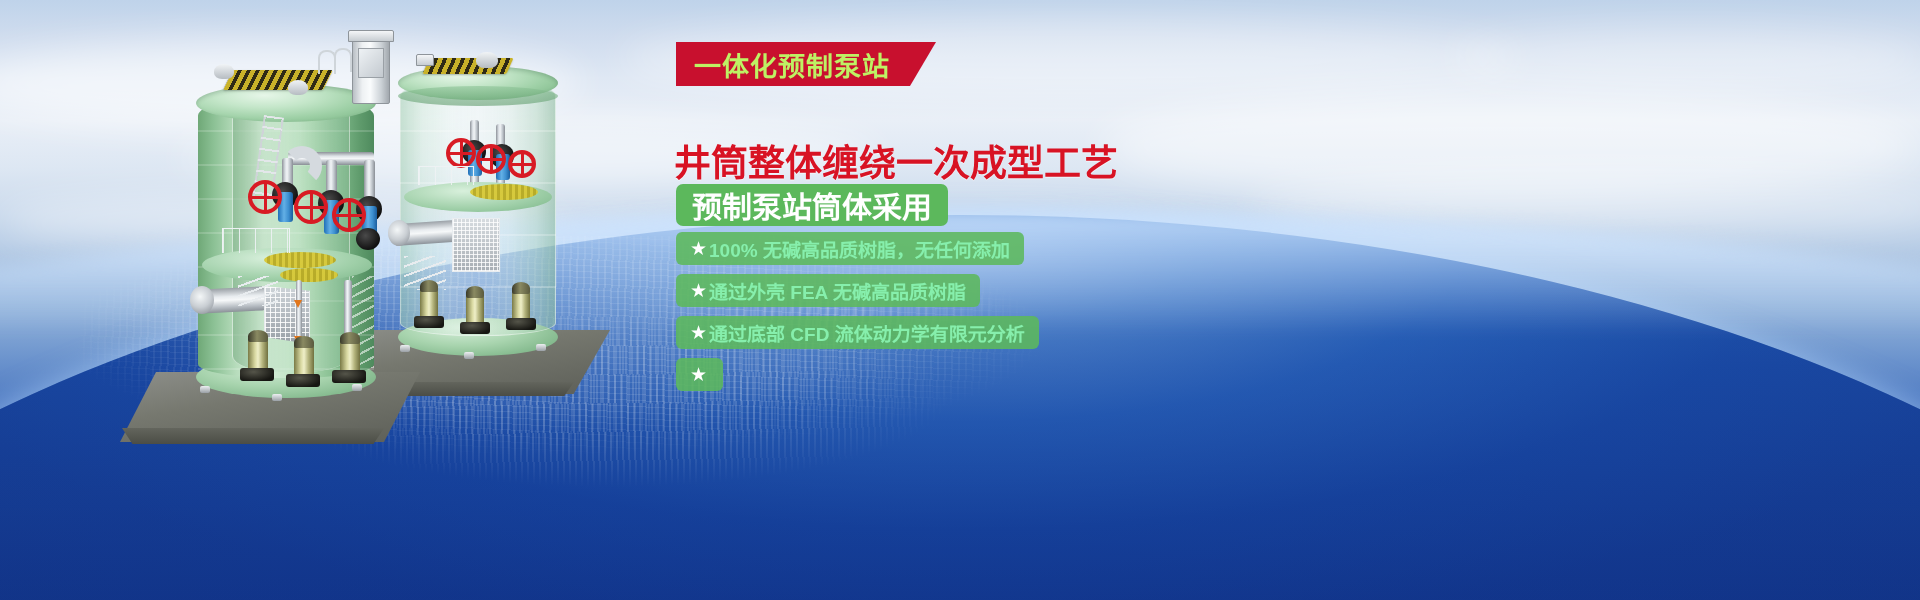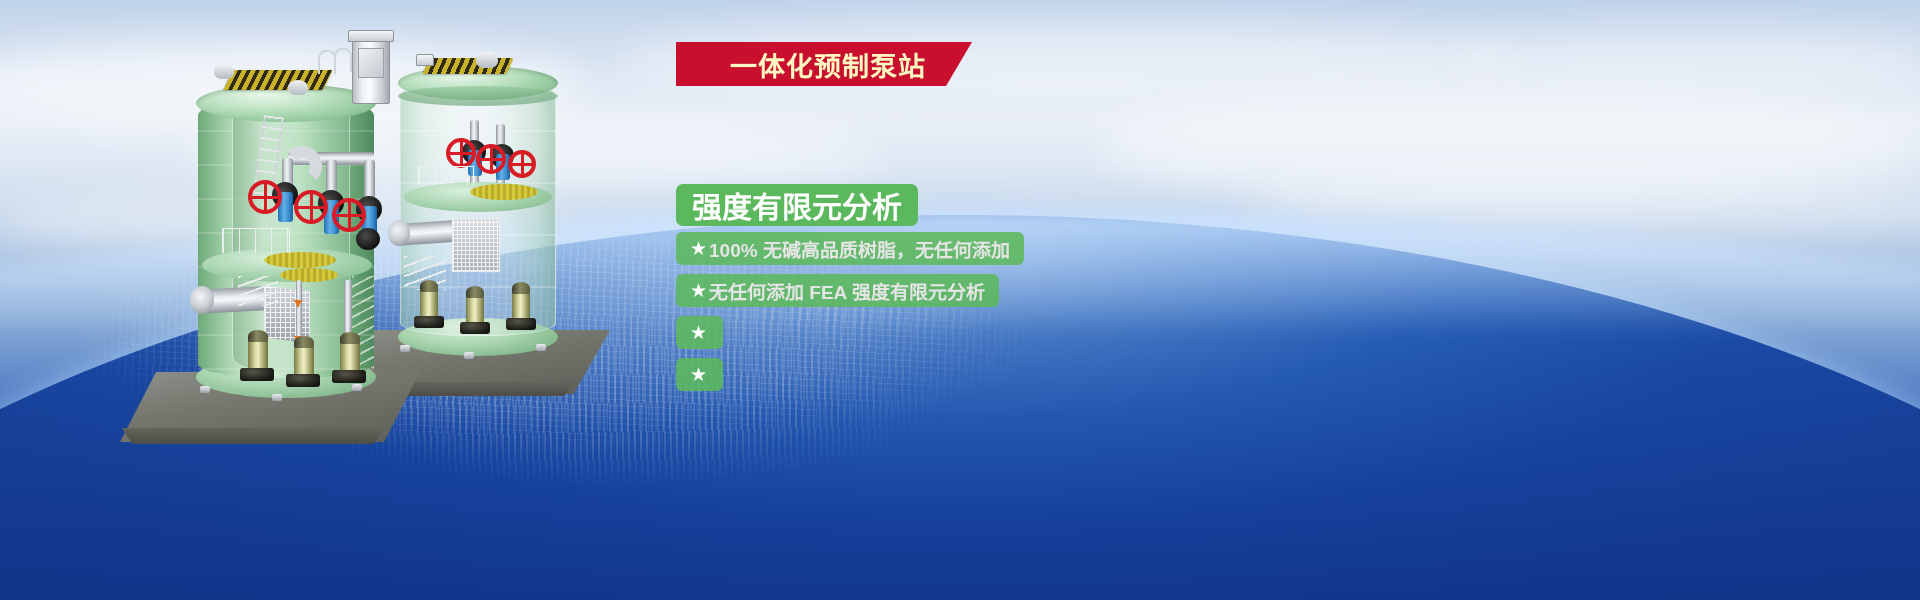--- a/index.html
+++ b/index.html
@@ -315,23 +315,22 @@
 
   .ribbon{
     position:absolute;left:8px;top:42px;height:44px;
     display:flex;align-items:center;
     padding:0 46px 0 18px;
     background:#c8102e;
     -webkit-clip-path:polygon(0 0,100% 0,calc(100% - 26px) 100%,0 100%);
             clip-path:polygon(0 0,100% 0,calc(100% - 26px) 100%,0 100%);
   }
   .ribbon span{
-    color:#fef9c3;font-size:27px;font-weight:bold;letter-spacing:1px;
+    color:#bef264;font-size:27px;font-weight:bold;letter-spacing:1px;
     white-space:nowrap;
-    margin-left:36px;
   }
 
   .h-blue{
     position:absolute;left:6px;top:88px;
     font-size:37px;font-weight:bold;color:#1763d6;white-space:nowrap;
     text-shadow:0 1px 0 rgba(255,255,255,.55);
   }
   .h-red{
     position:absolute;left:6px;top:133px;
     font-size:37px;font-weight:bold;color:#d81324;white-space:nowrap;
@@ -350,21 +349,21 @@
   .bullets{position:absolute;left:8px;top:232px;}
   .pill{
     height:33px;margin-bottom:9px;
     display:inline-flex;align-items:center;padding:0 14px;
     background:rgba(92,184,92,.88);border-radius:6px;
   }
   .pill .star{
     color:#fff;font-size:19px;line-height:1;margin-right:2px;
   }
   .pill .txt{
-    color:#e5e5e5;font-size:19px;font-weight:bold;white-space:nowrap;
+    color:#86efac;font-size:19px;font-weight:bold;white-space:nowrap;
   }
   .row{display:block;}
 </style>
 </head>
 <body>
 
 <div id="banner">
 
   <div class="bg-sky"></div>
   <div class="cloud c1"></div>
@@ -524,41 +523,43 @@
       <div class="pump-base" style="left:332px;top:370px;width:34px;height:13px;"></div>
     </div>
   </div>
 
   <div class="copy">
 
     <div class="ribbon">
       <span>一体化预制泵站</span>
     </div>
 
+    <div class="h-red">井筒整体缠绕一次成型工艺</div>
 
     <div class="pill-main">
-      <span>强度有限元分析</span>
+      <span>预制泵站筒体采用</span>
     </div>
 
     <div class="bullets">
       <div class="row">
         <div class="pill">
           <span class="star">★</span>
           <span class="txt">100% 无碱高品质树脂，无任何添加</span>
         </div>
       </div>
       <div class="row">
         <div class="pill">
           <span class="star">★</span>
-          <span class="txt">无任何添加 FEA 强度有限元分析</span>
+          <span class="txt">通过外壳 FEA 无碱高品质树脂</span>
         </div>
       </div>
       <div class="row">
         <div class="pill">
           <span class="star">★</span>
+          <span class="txt">通过底部 CFD 流体动力学有限元分析</span>
         </div>
       </div>
       <div class="row">
         <div class="pill">
           <span class="star">★</span>
         </div>
       </div>
     </div>
 
   </div>

